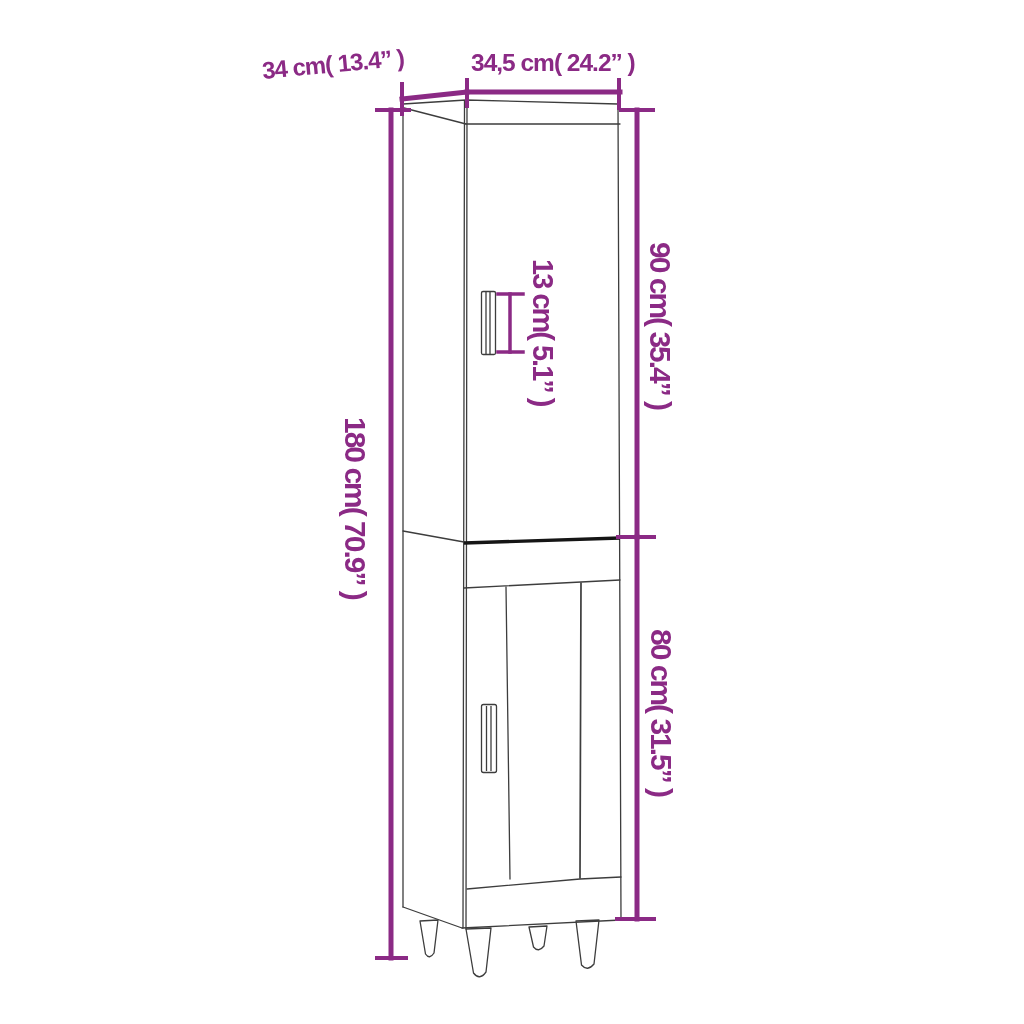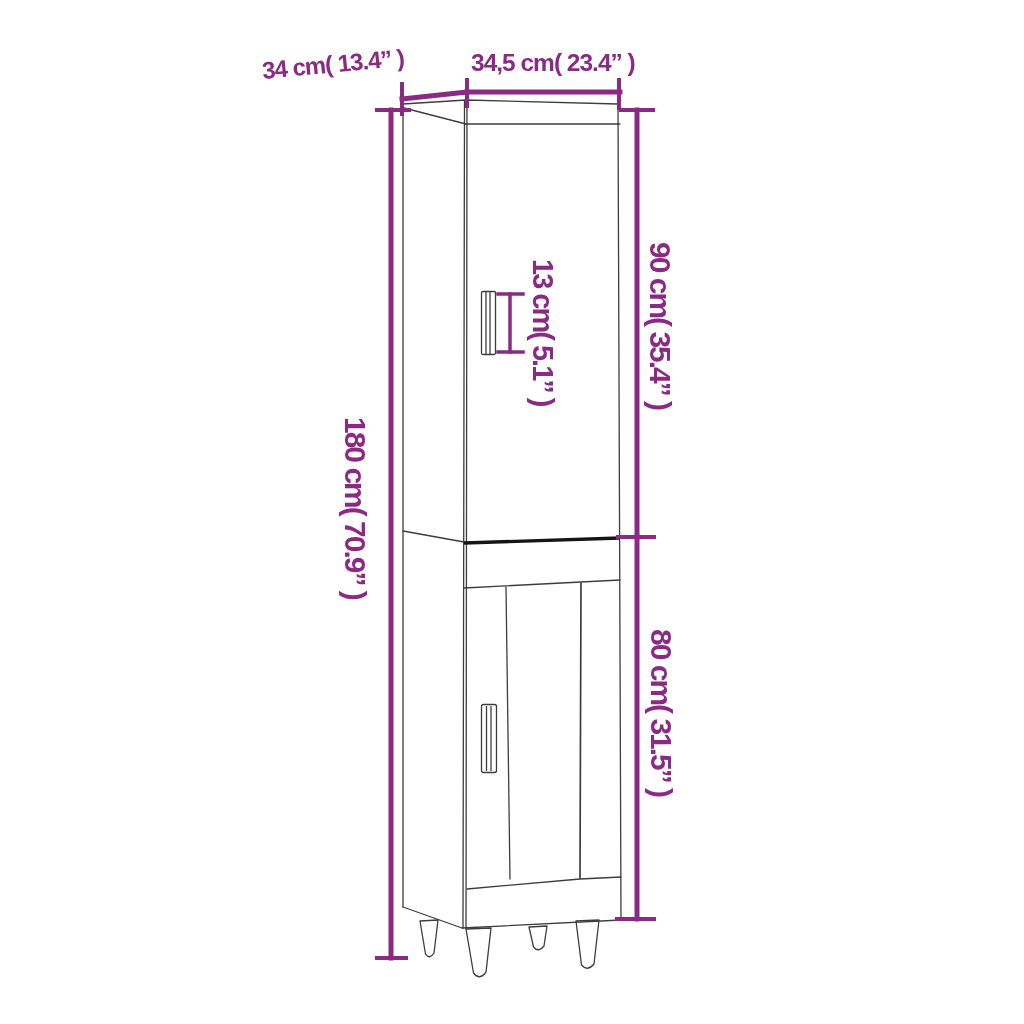--- a/index.html
+++ b/index.html
@@ -117,18 +117,18 @@
       <path d="M637,537 L637,919" stroke-width="5"></path>
       <path d="M617,919 L654,919" stroke-width="4"></path>
 
       <path d="M510,294 L510,352" stroke-width="3.5"></path>
       <path d="M498,294 L523,294" stroke-width="3.5"></path>
       <path d="M498,352 L523,352" stroke-width="3.5"></path>
     </g>
   </svg>
 
   <div id="label-depth" class="dim-label dim-h">34 cm( 13.4” )</div>
-  <div id="label-width" class="dim-label dim-h">34,5 cm( 23.4” )</div>
+  <div id="label-width" class="dim-label dim-h">34,5 cm( 24.2” )</div>
   <div id="label-total" class="dim-label dim-v">180 cm( 70.9” )</div>
   <div id="label-upper" class="dim-label dim-v">90 cm( 35.4” )</div>
   <div id="label-lower" class="dim-label dim-v">80 cm( 31.5” )</div>
   <div id="label-handle" class="dim-label dim-v">13 cm( 5.1” )</div>
 </div>
 
 </body></html>

